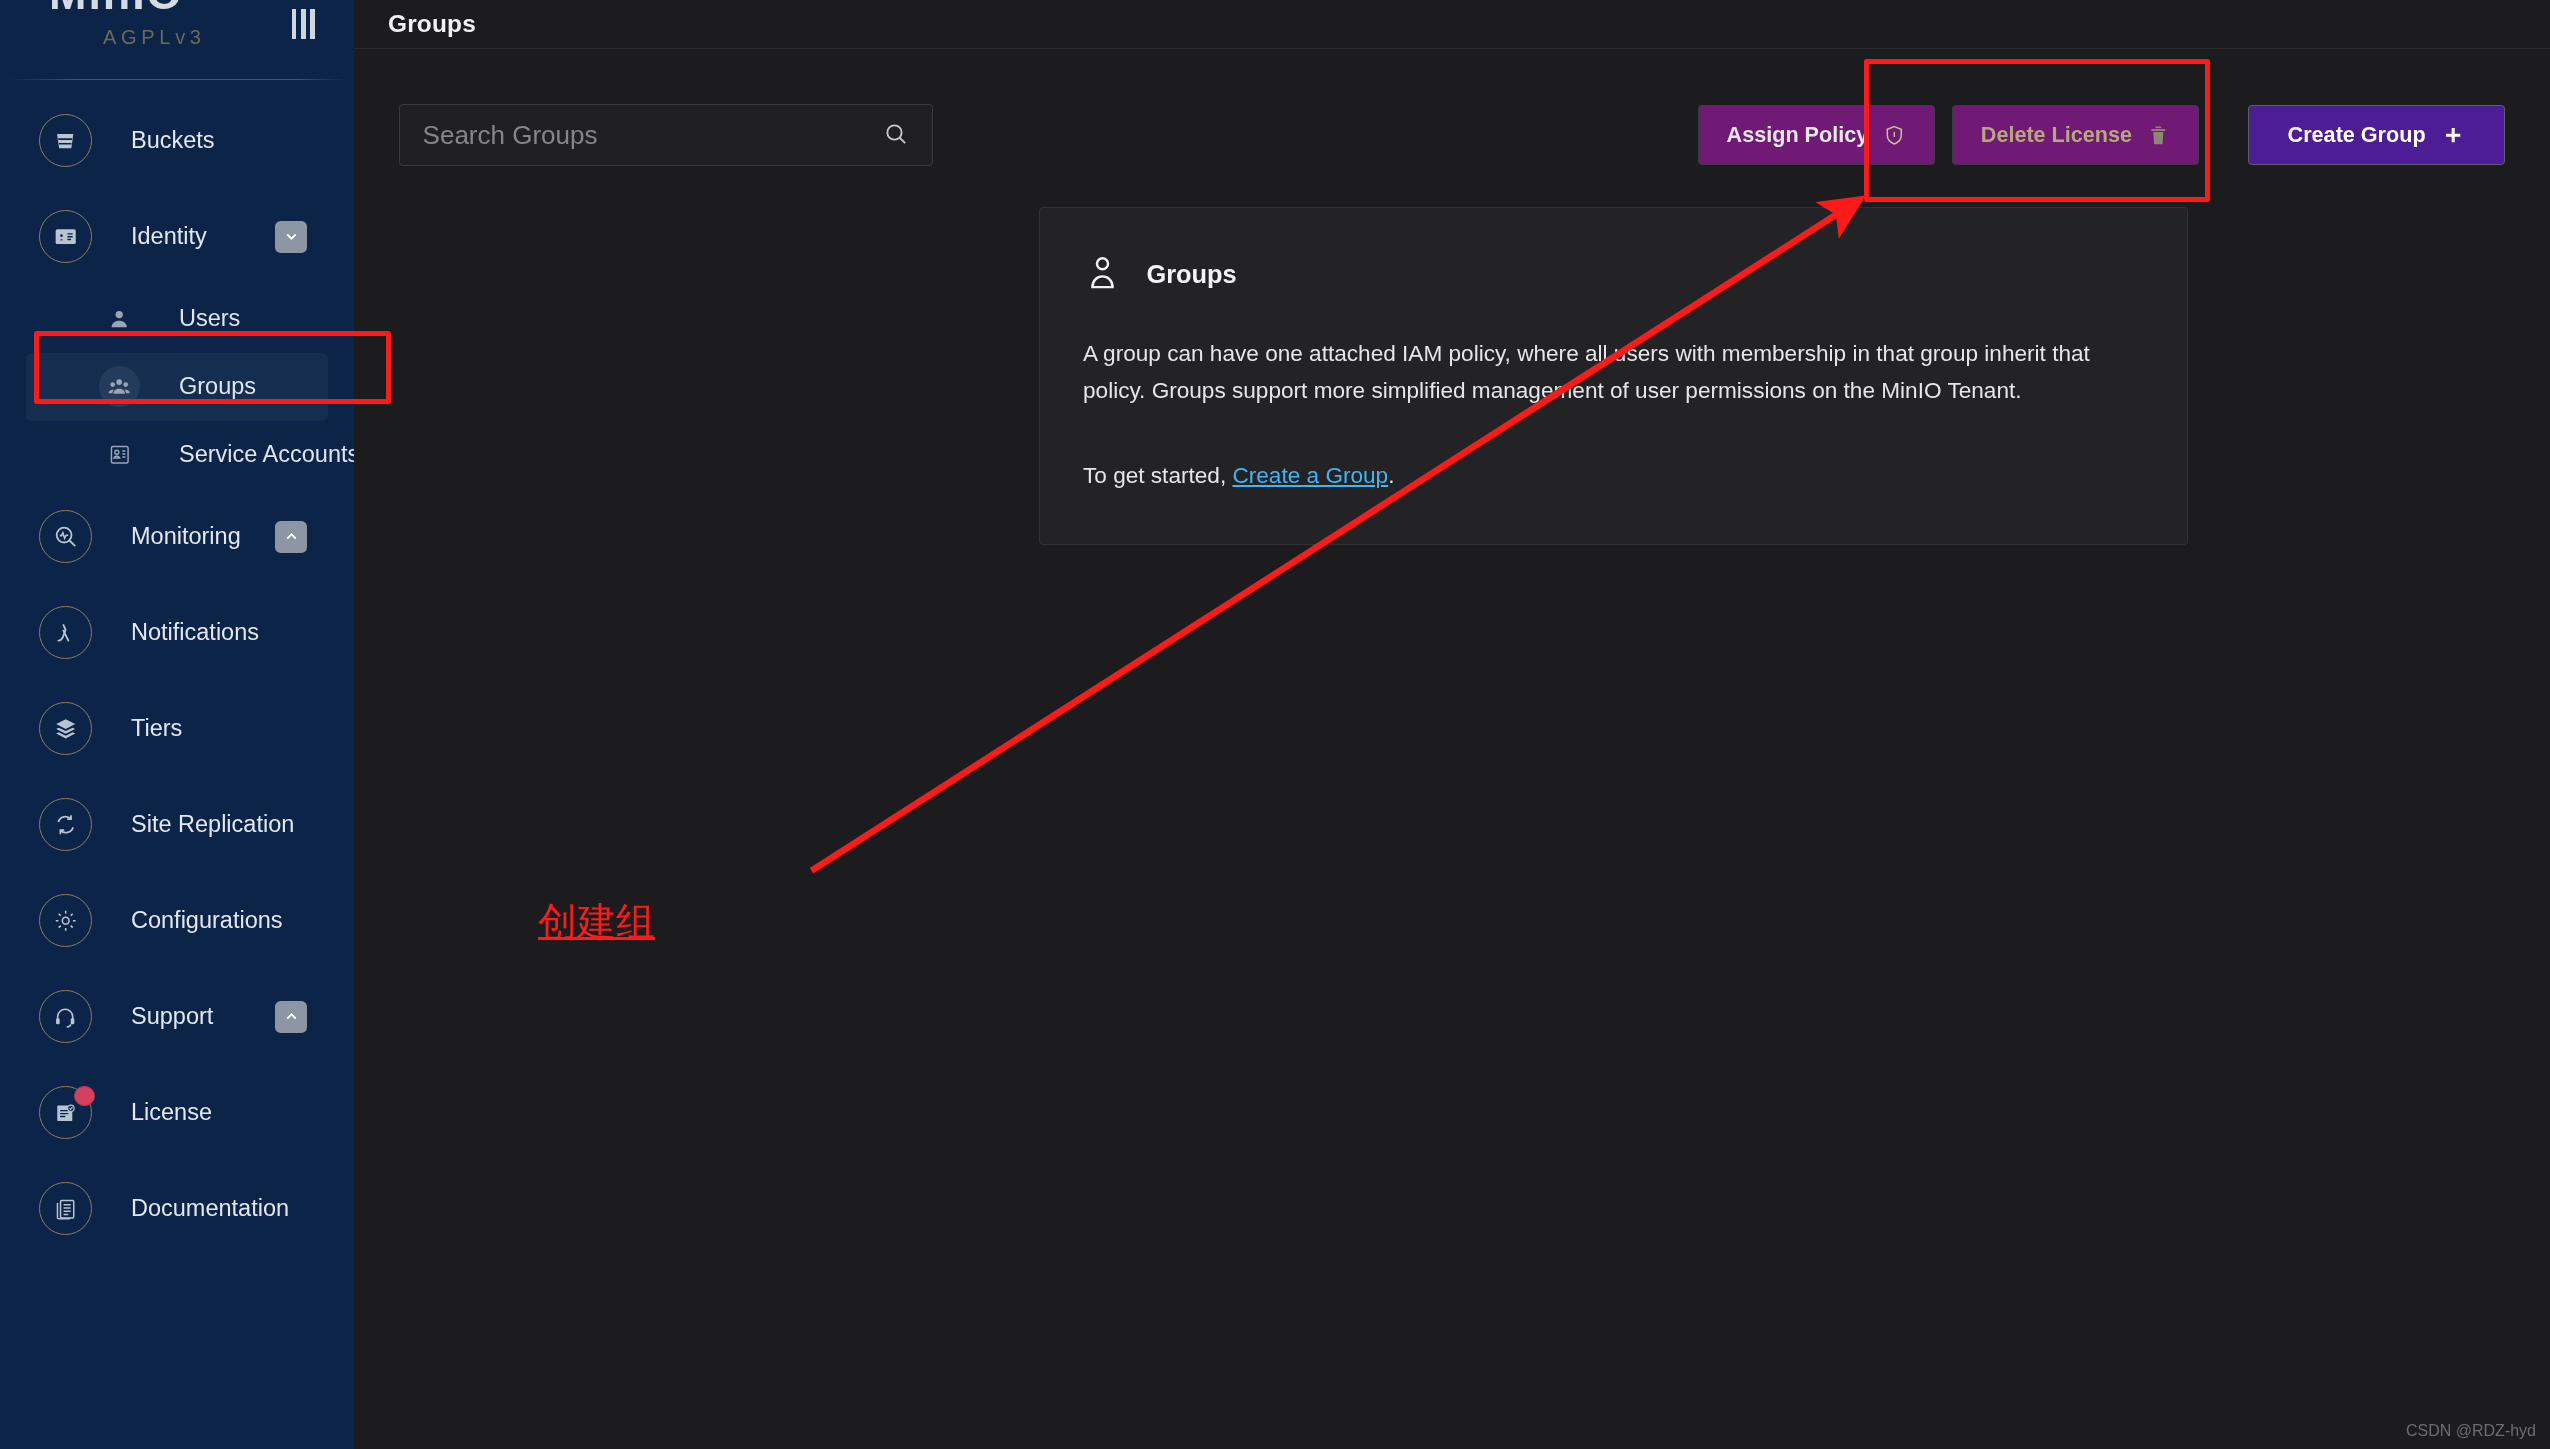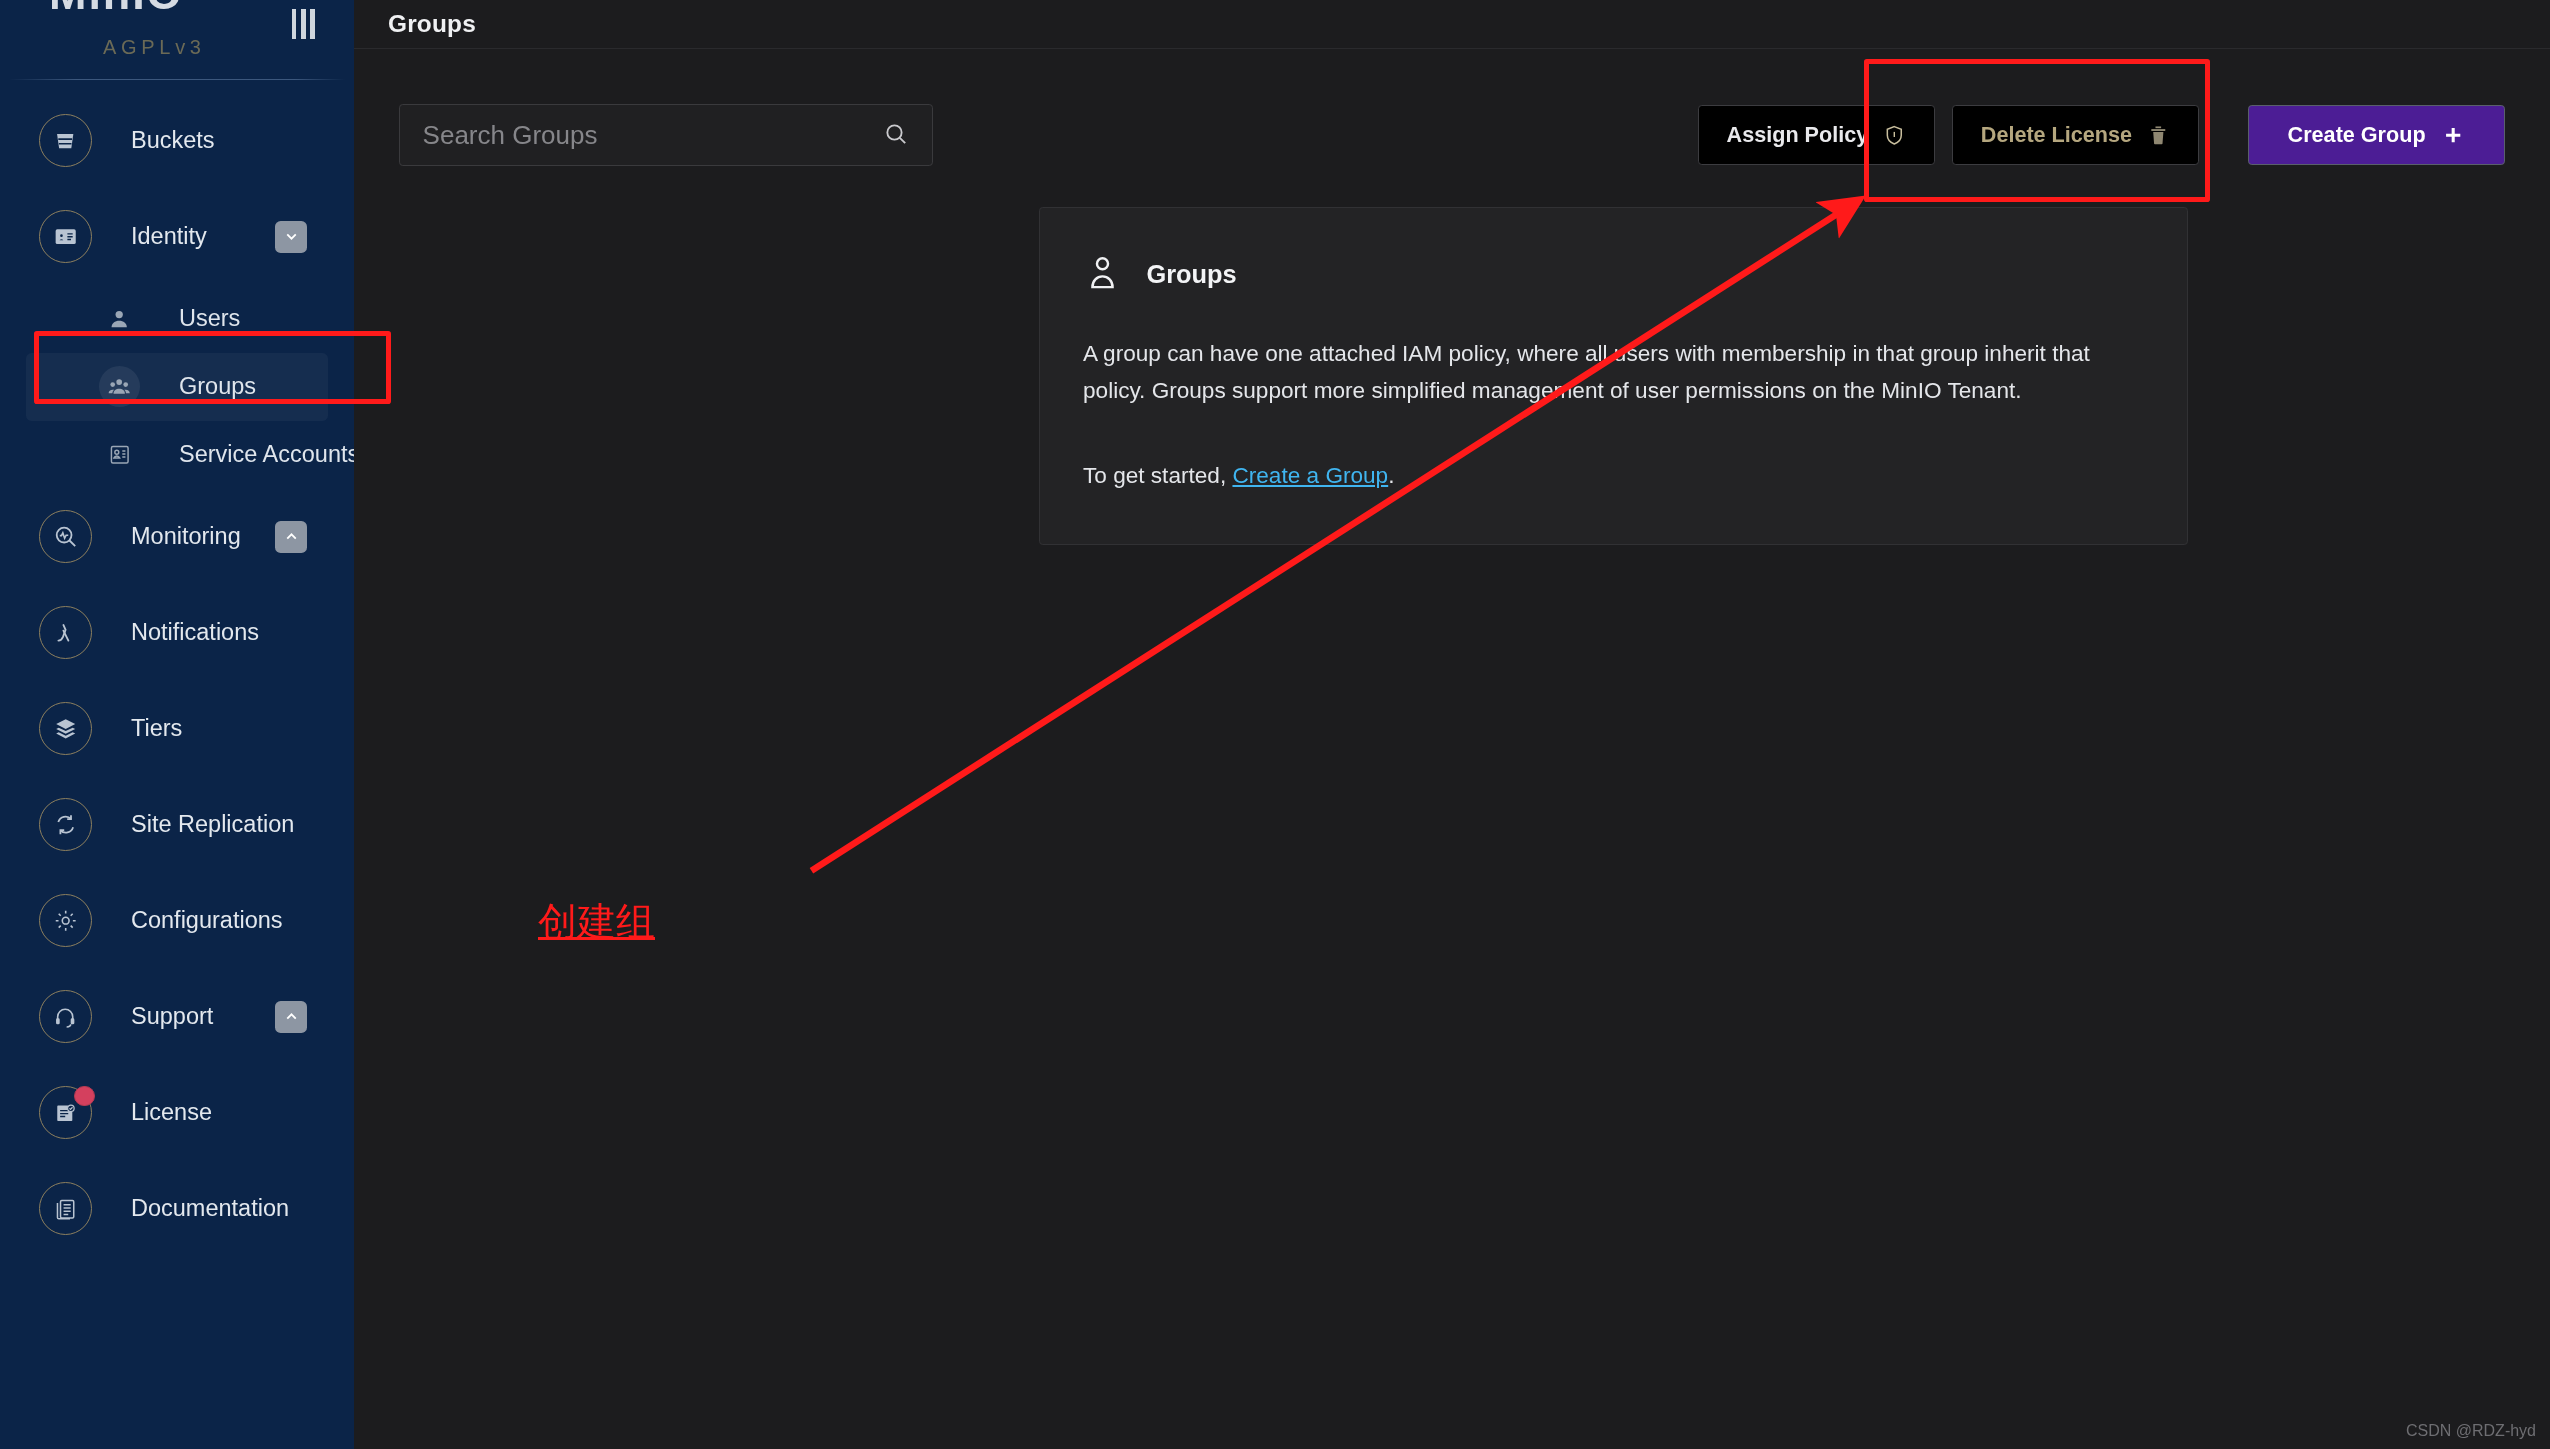--- a/index.html
+++ b/index.html
@@ -23,21 +23,21 @@
   .brand{
     height:66px; flex:0 0 66px;
     position:relative;
   }
   .brand-logo{
     position:absolute; left:49px; top:-32px;
     font-size:45px; font-weight:700; letter-spacing:1.9px;
     color:#d5dbe3;
   }
   .brand-sub{
-    position:absolute; left:103px; top:36px;
+    position:absolute; left:103px; top:26px;
     font-size:20px; letter-spacing:4.7px; color:#6b6a56;
   }
   .collapse-btn{
     position:absolute; right:39px; top:9.4px;
     display:flex; gap:4.7px; cursor:pointer;
   }
   .collapse-btn i{ display:block; width:4.7px; height:30px; background:#cfd6de; }
   .brand-divider{
     height:0.9px; background:linear-gradient(90deg, rgba(255,255,255,0) 0%, rgba(120,150,190,.45) 20%, rgba(120,150,190,.45) 85%, rgba(255,255,255,0) 100%);
     margin:13px 9.4px 0 9.4px;
@@ -103,21 +103,21 @@
     position:relative;
   }
   .search-wrap input{
     flex:1; background:transparent; border:none; outline:none;
     color:#cfcfd2; font-size:26px; font-family:"Liberation Sans", sans-serif;
   }
   .search-wrap input::placeholder{ color:#86868a; }
   .toolbar-spacer{ flex:1; }
   .btn{
     height:60px; display:flex; align-items:center; gap:15px;
-    padding:0 28px; border:0.9px solid #3c3c40; background:#000000;
+    padding:0 28px; border:0.9px solid #3c3c40; background:#701a75;
     color:#d8cfae; font-size:21.6px; font-weight:700; cursor:pointer;
     border-radius:3.8px; white-space:nowrap;
     font-family:"Liberation Sans", sans-serif;
   }
   .btn.assign{ color:#e9e9ec; }
   .btn.delete{ color:#b5a77f; border-color:#3c3c40; }
   .btn.primary{
     background:#4c1d95; border:0.9px solid #5a5f6b; color:#ffffff;
     padding:0 39px; margin-left:49px;
   }

